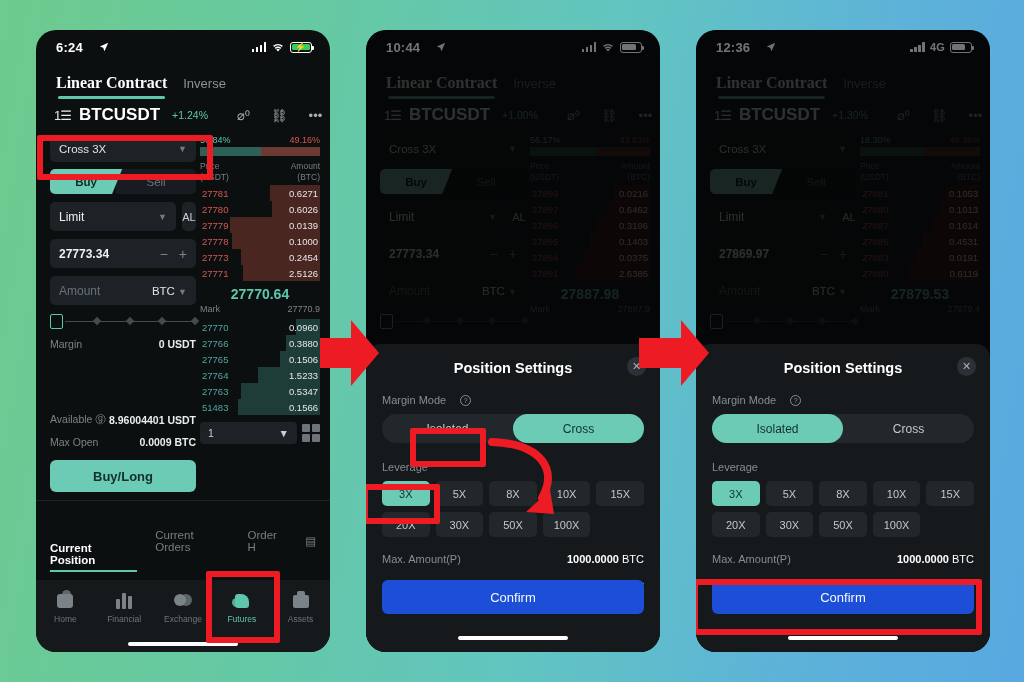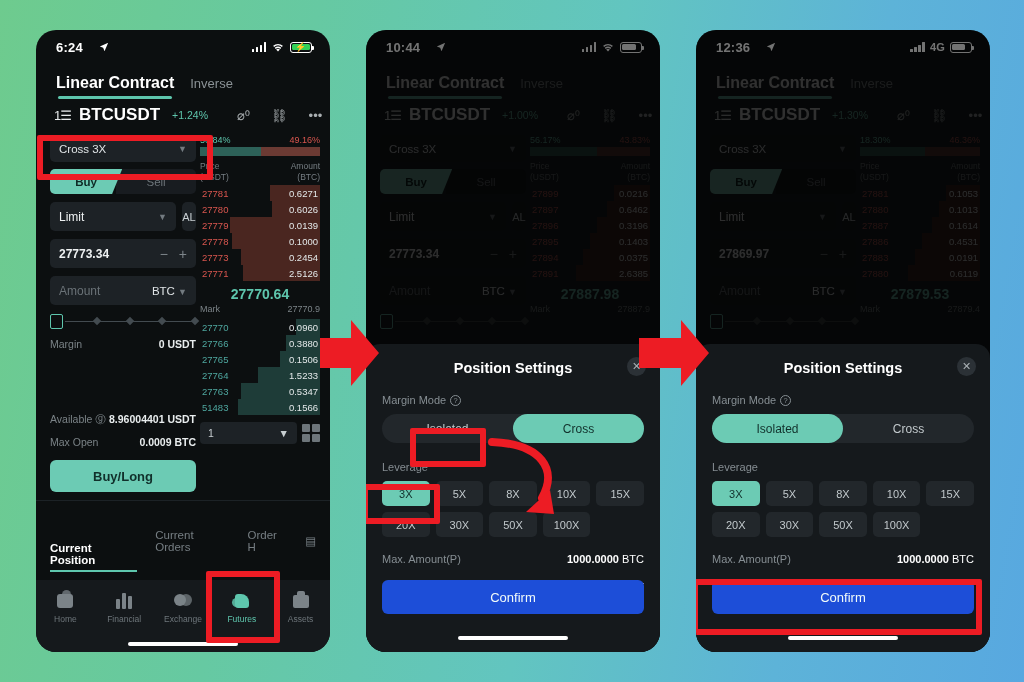--- a/index.html
+++ b/index.html
@@ -48,21 +48,21 @@
   .bars i:nth-child(3){height:7.5px}.bars i:nth-child(4){height:10px}
   .batt { width:22px;height:11px;border:1.4px solid #fff;border-radius:3px;position:relative;}
   .batt:after{content:"";position:absolute;right:-3.4px;top:3px;width:2px;height:4px;background:#fff;border-radius:0 1px 1px 0;}
   .batt .fill{position:absolute;left:1.3px;top:1.3px;bottom:1.3px;border-radius:1.5px;background:#fff;}
   .batt.charging .fill{background:#34d158;right:1.3px;}
   .bolt{position:absolute;left:50%;top:50%;transform:translate(-50%,-50%);font-size:9px;color:#0c0f10;line-height:1;}
   .netlabel{font-size:11px;font-weight:bold;}
 
   
   .tabs-top { display:flex; align-items:baseline; gap:16px; padding: 10px 20px 0; }
-  .tab-main { font-size:16px; font-weight:bold; color:#fff; position:relative; padding-bottom:7px;}
+  .tab-main { font-size:16px; font-weight:bold; color:#fff; position:relative; padding-bottom:7px;font-family:Liberation Serif, serif;}
   .tab-main:after{content:"";position:absolute;left:2px;right:2px;bottom:0;height:3px;background:#5ec6ad;border-radius:2px;}
   .tab-sub { font-size:13px; color:#8b9296; }
 
   .pairbar { display:flex; align-items:center; padding: 6px 18px 6px 18px; gap:8px;}
   .pair-ico { font-size:13px; color:#e7eaeb; letter-spacing:-1px;}
   .pair-name { font-size:17px; font-weight:bold; }
   .pair-chg { font-size:10.5px; color:#5ec6ad; margin-left:4px;}
   .pair-spacer { flex:1; }
   .pair-act { color:#c6cccf; font-size:13px; margin-left:13px; opacity:.85;}
 
@@ -108,21 +108,21 @@
   .stepper { display:flex; gap:11px; color:#7d858a; font-size:14px;}
   .unit { font-size:11.5px; color:#dfe4e6; }
 
   .slider { display:flex; align-items:center; gap:0; margin:9px 0 4px; }
   .slider .doc { width:13px;height:15px;border:1.3px solid #5ec6ad;border-radius:2px; flex:none;}
   .slider .track { flex:1; height:1.5px; background:#434b50; position:relative; margin-left:2px;}
   .slider .track i { position:absolute; top:-2.5px; width:6px;height:6px;background:#434b50;transform:rotate(45deg);}
   .slider .track i:nth-child(1){left:22%}.slider .track i:nth-child(2){left:47%}
   .slider .track i:nth-child(3){left:72%}.slider .track i:nth-child(4){left:97%}
 
-  .kv { display:flex; justify-content:space-between; font-size:10.5px; margin-top:9px;}
+  .kv { display:flex; justify-content:space-between; font-size:10.5px; margin-top:9px;align-items:center;}
   .kv .k { color:#7b8387; }
   .kv .v { color:#e9edee; font-weight:bold; }
 
   .cta {
     height:32px;background:#6ccbb4;border-radius:6px;color:#11302b;
     display:flex;align-items:center;justify-content:center;
     font-size:13px;font-weight:bold;margin-top:12px;
   }
 
   
@@ -181,21 +181,21 @@
   .scrim { position:absolute; inset:0; background:rgba(0,0,0,.55); }
   .modal {
     position:absolute; left:0; right:0; bottom:0; height:308px;
     background:#15191c; border-radius:14px 14px 0 0; padding:16px 16px 0;
   }
   .modal-title { text-align:center; font-size:14.5px; font-weight:bold; color:#fff; }
   .modal-close {
     position:absolute; right:14px; top:13px; width:19px;height:19px;border-radius:50%;
     background:#2b3136; color:#aab1b5; font-size:11px; display:flex;align-items:center;justify-content:center;
   }
-  .m-label { font-size:11px; color:#868e93; margin:18px 0 8px; display:flex; align-items:center; gap:4px;}
+  .m-label { font-size:11px; color:#868e93; margin:18px 0 8px; display:flex; align-items:center; gap:14px;}
   .m-label .qi { width:11px;height:11px;border:1px solid #868e93;border-radius:50%;font-size:7.5px;display:flex;align-items:center;justify-content:center;}
   .seg { display:flex; background:#22272b; border-radius:16px; height:29px; padding:0;}
   .seg .opt { flex:1; display:flex;align-items:center;justify-content:center; font-size:12px; color:#c2c9cc; border-radius:16px;}
   .seg .opt.on { background:#6ccbb4; color:#11302b; }
   .lev-grid { display:grid; grid-template-columns:repeat(5,1fr); gap:6px; }
   .lev {
     height:25px; background:#22272b; border-radius:5px; color:#c2c9cc;
     display:flex;align-items:center;justify-content:center; font-size:11px;
   }
   .lev.on { background:#6ccbb4; color:#11302b; }

